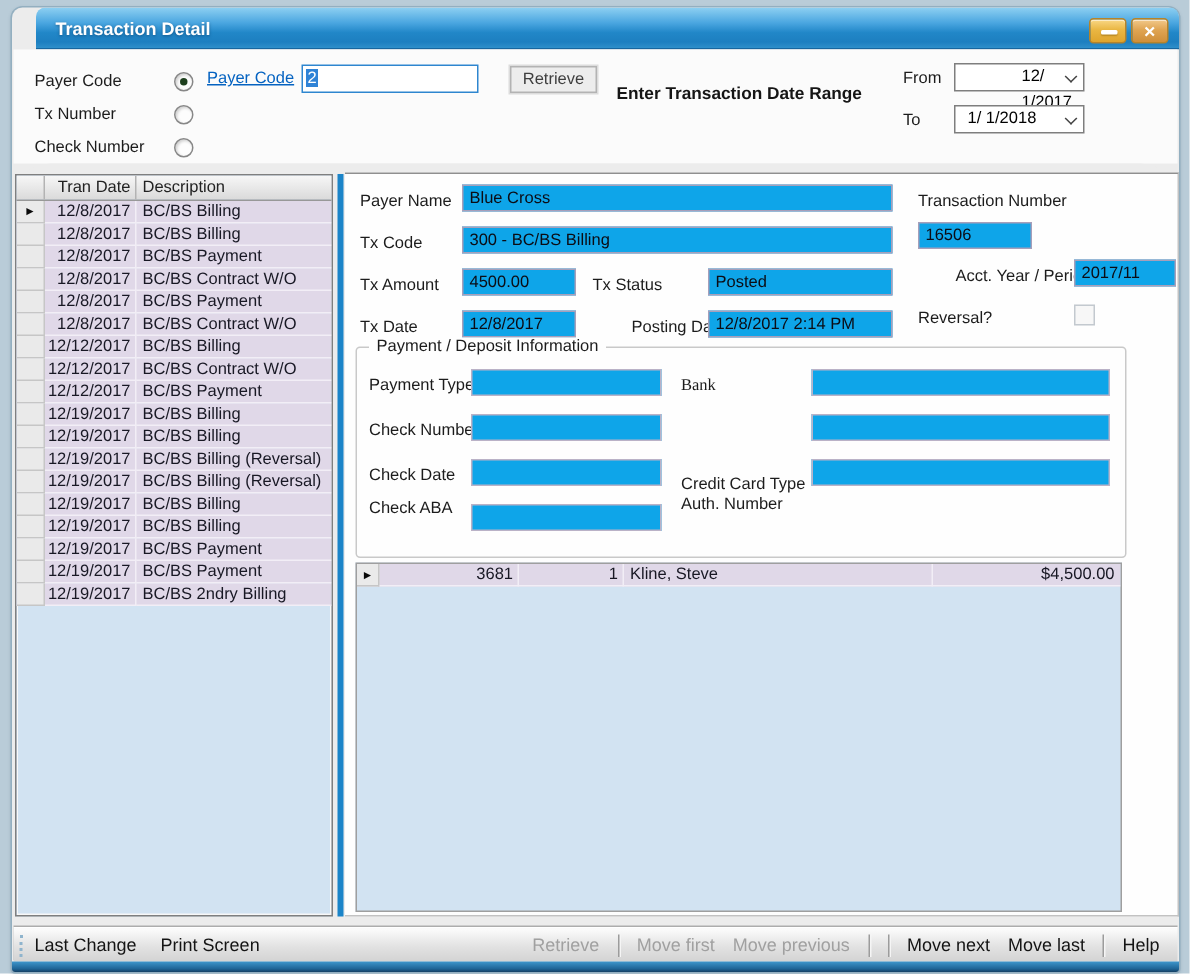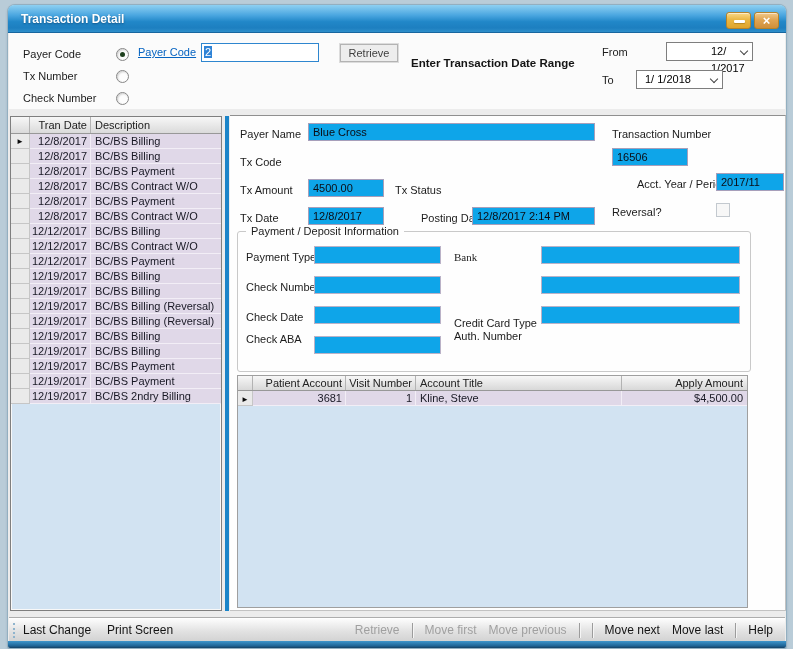--- a/index.html
+++ b/index.html
@@ -3,21 +3,21 @@
 <meta charset="utf-8">
 <style>
 * { box-sizing:border-box; margin:0; padding:0; }
 html,body { width:793px; height:649px; }
 body { background:#b9ccd8; font-family:"Liberation Sans", sans-serif; position:relative; overflow:hidden; }
 
 #window { position:absolute; left:8px; top:5px; width:778px; height:643px; background:#ececec;
   border-radius:7px 7px 2px 2px; box-shadow:0 0 0 1px #93afc0, 0 1px 3px rgba(30,60,90,.35); }
 
 
-.titlebar { position:absolute; left:0; top:0; right:0; height:28px; border-radius:6px 6px 0 0;
+.titlebar { position:absolute; left:16px; top:0; right:0; height:28px; border-radius:6px 6px 0 0;
   background:linear-gradient(180deg,#8ed0f2 0%,#4aa6e0 38%,#2187c8 62%,#1d7fc0 85%,#2e8fca 100%);
   border-bottom:1px solid #17669f; }
 .window-title { position:absolute; left:13px; top:7px; font-size:12px; font-weight:bold; color:#fff;
   text-shadow:0 1px 2px rgba(10,50,90,.55); }
 .win-btn { position:absolute; top:7px; width:25px; height:17px; border-radius:3px; border:1px solid #b5832a;
   box-shadow:inset 0 1px 0 rgba(255,255,255,.55); cursor:default; }
 #btn-min { right:35px; background:linear-gradient(#f9d887,#eab743 45%,#dfa42c); }
 #btn-min .dash { position:absolute; left:7px; top:7px; width:11px; height:3px; background:#fff; border-radius:1px;
   box-shadow:0 1px 1px rgba(120,80,0,.4); }
 #btn-close { right:7px; background:linear-gradient(#f2c98b,#e0a553 45%,#cf8f3a); color:#fff; font-weight:bold;
@@ -37,21 +37,21 @@
   border:1px solid #2e86cf; padding:1px 2px; font-size:11px; line-height:14px; }
 .sel-text { background:#2f83d6; color:#fff; padding:0 1px; }
 .retrieve-btn { position:absolute; left:331px; top:11px; width:58px; height:18px; background:#ededed;
   border:1px solid #b3b3b3; box-shadow:0 0 0 1px #dcdcdc; color:#3f3f3f; font-size:11px; text-align:center;
   line-height:16px; }
 .range-heading { position:absolute; left:402px; top:24px; font-size:11.5px; font-weight:bold; color:#151515; }
 .date-label { position:absolute; font-size:11px; color:#1c1c1c; }
 #from-label { left:593px; top:13px; } #to-label { left:593px; top:41px; }
 .date-combo { position:absolute; width:87px; height:19px; background:#fff; border:1px solid #7e7e7e;
   font-size:11px; line-height:17px; padding-left:4px; color:#000; }
-#from-combo { left:657px; top:9px;padding-left:44px; } #to-combo { left:627px; top:37px; padding-left:8px; }
+#from-combo { left:627px; top:9px;padding-left:44px; } #to-combo { left:627px; top:37px; padding-left:8px; }
 .combo-arrow { position:absolute; right:5px; top:5px; width:6px; height:6px; border-left:1px solid #444;
   border-bottom:1px solid #444; transform:rotate(-45deg); }
 
 
 .main-area { position:absolute; left:1px; right:1px; top:104px; height:509px; background:#ececec;border-radius:25px; }
 
 .left-grid { position:absolute; left:1px; top:7px; width:212px; height:495px; background:#d2e3f2;
   border:1px solid #7f7f7f; box-shadow:inset 0 0 0 1px #f8f8f8; overflow:hidden; }
 .lg-header { display:flex; height:17px; background:linear-gradient(#f7f7f7,#dadada); border-bottom:1px solid #989898;
   font-size:11px; color:#222; }
@@ -258,25 +258,27 @@
         </div>
     </div>
 
     <div class="splitter"></div>
 
     <div class="right-panel">
       <span class="lbl" style="left:10px; top:12px;">Payer Name</span>
       <div class="fld" style="left:78px; top:7px; width:287px;">Blue Cross</div>
 
       <span class="lbl" style="left:10px; top:40px;">Tx Code</span>
+      <div class="fld" style="left:78px; top:35px; width:287px;">300 - BC/BS Billing</div>
 
       <span class="lbl" style="left:10px; top:68px;">Tx Amount</span>
       <div class="fld" style="left:78px; top:63px; width:76px;">4500.00</div>
 
       <span class="lbl" style="left:165px; top:68px;">Tx Status</span>
+      <div class="fld" style="left:242px; top:63px; width:123px;">Posted</div>
 
       <span class="lbl" style="left:10px; top:96px;">Tx Date</span>
       <div class="fld" style="left:78px; top:91px; width:76px;">12/8/2017</div>
 
       <span class="lbl" style="left:165px; top:96px;padding-left:26px;">Posting Date</span>
       <div class="fld" style="left:242px; top:91px; width:123px;">12/8/2017 2:14 PM</div>
 
       <span class="lbl" style="left:382px; top:12px;">Transaction Number</span>
       <div class="fld" style="left:382px; top:32px; width:76px;">16506</div>
 
@@ -298,27 +300,20 @@
           <div class="fld empty" style="left: 76px; top: 104px; width: 127px;"></div>
           <span class="lbl" style="left: 216px; top: 19px; font-family: Liberation Serif, serif;">Bank</span>
           <div class="fld empty" style="left: 303px; top: 14px; width: 199px;"></div>
           <span class="lbl" style="left: 216px; top: 49px; margin-top: 36px;">Credit Card Type</span>
           <div class="fld empty" style="left: 303px; top: 44px; width: 199px;"></div>
           <span class="lbl" style="left: 216px; top: 79px; margin-top: 19px;">Auth. Number</span>
           <div class="fld empty" style="left: 303px; top: 74px; width: 199px;"></div>
         </div>
 
       <div class="apply-grid">
-        <div class="ag-header">
-          <div class="ag-c0"></div>
-          <div class="ag-c1">Patient Account</div>
-          <div class="ag-c2">Visit Number</div>
-          <div class="ag-c3">Account Title</div>
-          <div class="ag-c4">Apply Amount</div>
-        </div>
         <div>
             <div class="ag-row">
               <div class="ag-c0"><span class="row-arrow">►</span></div>
               <div class="ag-c1">3681</div>
               <div class="ag-c2">1</div>
               <div class="ag-c3">Kline, Steve</div>
               <div class="ag-c4">$4,500.00</div>
             </div>
           </div>
       </div>

